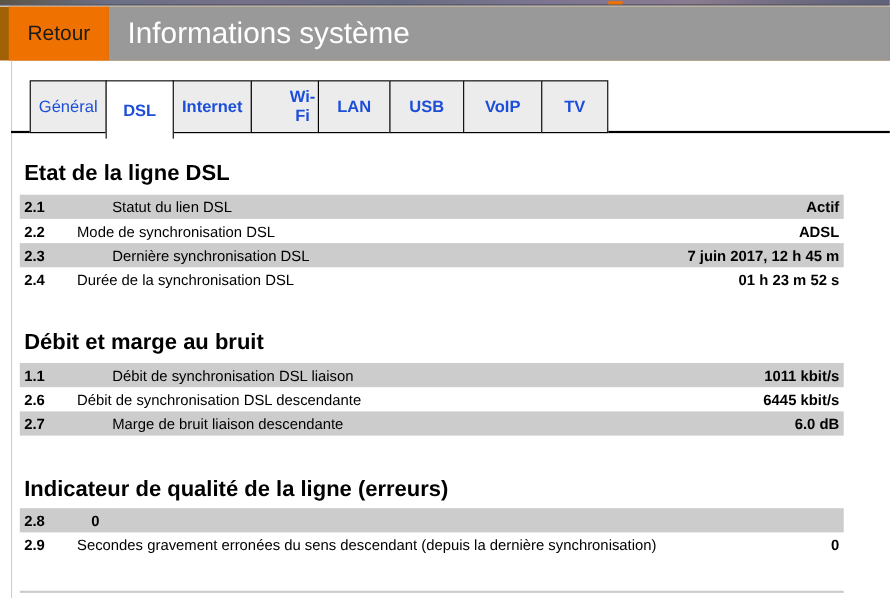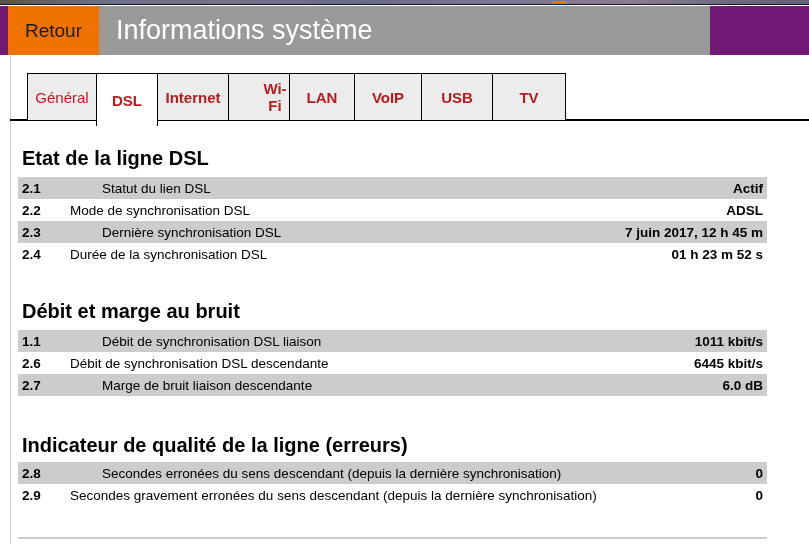--- a/index.html
+++ b/index.html
@@ -12,53 +12,53 @@
   
   .photo-strip {
     position:absolute; top:0; left:0; width:809px; height:5px;
     background:linear-gradient(90deg,#5a5345 0%, #6b6f85 12%, #757189 28%,
       #696d84 45%, #7d7591 62%, #8a7b90 78%, #6e6a80 90%, #5e627a 100%);
     border-bottom:1px solid #181825;
   }
   .orange-dot { position:absolute; left:553px; top:1px; width:13px; height:3px; background:var(--accent,#ef7100); }
 
   
-  .header { position:absolute; top:6px; left:0; width:809px; height:49px; background:#701a75; }
+  .header { position:absolute; top:6px; left:0; width:809px; height:49px; background:#a16207; }
   .back-btn {
     position:absolute; left:8px; top:0; width:91px; height:49px;
     background:var(--accent,#ef7100); border:none; color:#1c1c1c;
     font-size:19px; font-family:inherit; cursor:pointer;
   }
   .titlebar {
-    position:absolute; left:99px; top:0; width:611px; height:49px;
+    position:absolute; left:99px; top:0; width:710px; height:49px;
     background:var(--header-gray,#999999); display:flex; align-items:center;
   }
   .page-title { color:#ffffff; font-size:27px; font-weight:400; padding-left:17px; white-space:nowrap; }
 
   
   .left-border { position:absolute; left:10px; top:55px; bottom:0; width:1px; background:#cfcfcf; }
 
   
   .tabbar { position:absolute; left:27px; top:73px; height:53px; display:flex; z-index:2; }
   .tab {
     height:48px; background:#ececec; border:1px solid #000;
-    font-size:15px; font-family:inherit; color:#b91c1c;
+    font-size:15px; font-family:inherit; color:#1d4ed8;
     display:flex; align-items:center; justify-content:center;
     cursor:pointer; position:relative;
   }
   .tab + .tab { margin-left:-1px;font-weight:bold; }
   .tab.active { background:#ffffff; height:53px; border-bottom:none; z-index:3; }
   .tab:nth-child(1){ width:70px; }
   .tab:nth-child(2){ width:62px; }
   .tab:nth-child(3){ width:72px; }
   .tab:nth-child(4){ width:62px;padding-left:32px; }
   .tab:nth-child(5){ width:66px; }
   .tab:nth-child(6){ width:68px; }
   .tab:nth-child(7){ width:72px; }
-  .tab:nth-child(8){ width:74px; }
+  .tab:nth-child(8){ width:61px; }
   .tab-baseline { position:absolute; left:10px; top:119px; width:799px; height:2px; background:#000; z-index:1; }
 
   
   .content { position:absolute; left:18px; top:121px; width:749px; }
   .section-title { font-size:20px; font-weight:bold; line-height:17px; padding-left:4px; white-space:nowrap; }
   .section-1 .section-title { margin:29px 0 10px 0; }
   .section-2 .section-title { margin:38px 0 10px 0; }
   .section-3 .section-title { margin:41px 0 8px 0; }
 
   .row { display:flex; align-items:center; height:22px; font-size:13.5px; }
@@ -84,22 +84,22 @@
 </div>
 
 <div class="left-border"></div>
 
 <div class="tabbar">
     <button class="tab">Général</button>
     <button class="tab active">DSL</button>
     <button class="tab">Internet</button>
     <button class="tab">Wi-Fi</button>
     <button class="tab">LAN</button>
+    <button class="tab">USB</button>
     <button class="tab">VoIP</button>
-    <button class="tab">USB</button>
     <button class="tab">TV</button>
   </div>
 <div class="tab-baseline"></div>
 
 <div class="content">
     <div class="section section-1">
       <div class="section-title">Etat de la ligne DSL</div>
       <div class="rows">
         <div class="row shaded">
           <span class="row-num">2.1</span>
@@ -141,21 +141,20 @@
           <span class="row-label">Marge de bruit liaison descendante</span>
           <span class="row-value">6.0 dB</span>
         </div>
       </div>
     </div>
     <div class="section section-3">
       <div class="section-title">Indicateur de qualité de la ligne (erreurs)</div>
       <div class="rows">
         <div class="row shaded">
           <span class="row-num">2.8</span>
-          <span class="row-label">Secondes erronées du sens descendant (depuis la dernière synchronisation)</span>
           <span class="row-value">0</span>
         </div>
         <div class="row">
           <span class="row-num">2.9</span>
           <span class="row-label">Secondes gravement erronées du sens descendant (depuis la dernière synchronisation)</span>
           <span class="row-value">0</span>
         </div>
       </div>
     </div>
   </div>

